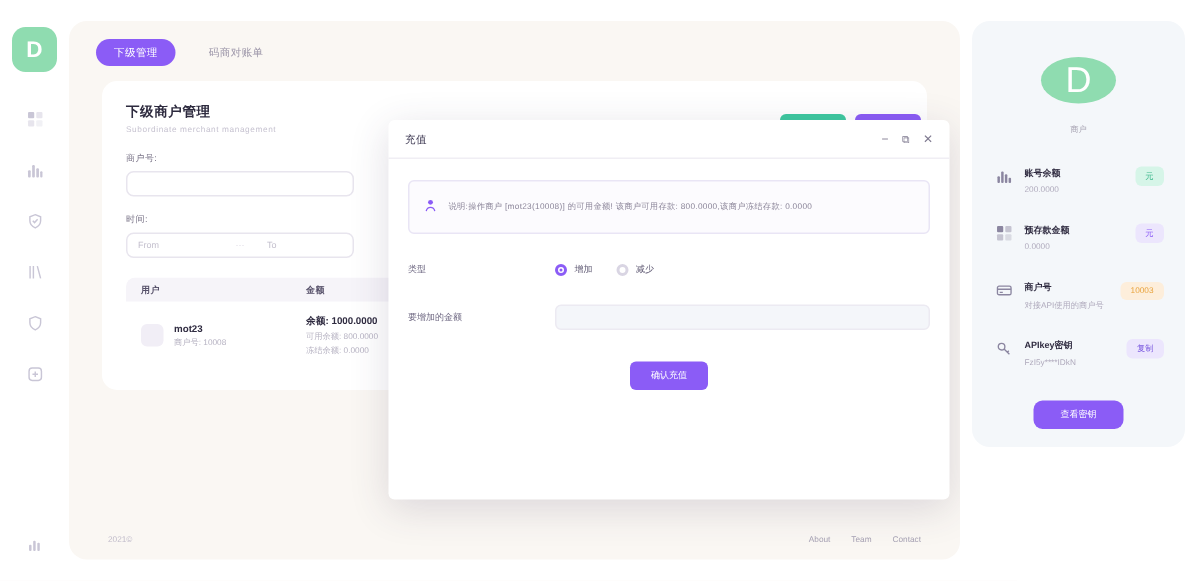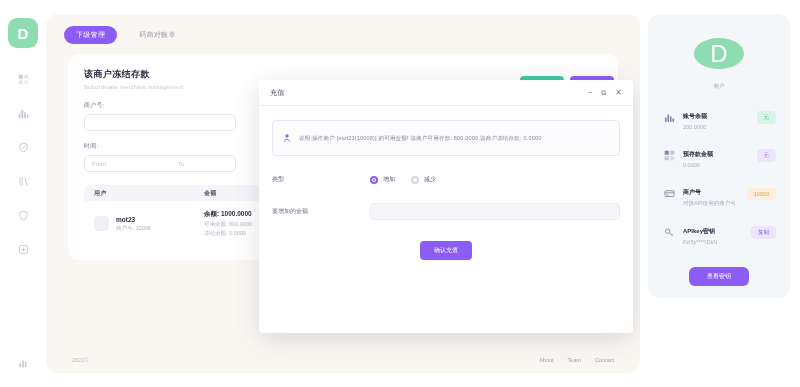--- a/index.html
+++ b/index.html
@@ -280,21 +280,21 @@
   </div>
 
   <div class="workspace">
 
     <div class="tabs">
       <div class="tab active">下级管理</div>
       <div class="tab">码商对账单</div>
     </div>
 
     <div class="panel">
-      <div class="panel-title">该商户冻结存款</div>
+      <div class="panel-title">下级商户管理</div>
       <div class="panel-sub">Subordinate merchant management</div>
 
       <div class="form-row">
         <div class="form-label">商户号:</div>
         <div class="field" placeholder=""></div>
       </div>
 
       <div class="form-row">
         <div class="form-label">时间:</div>
         <div class="daterange">

